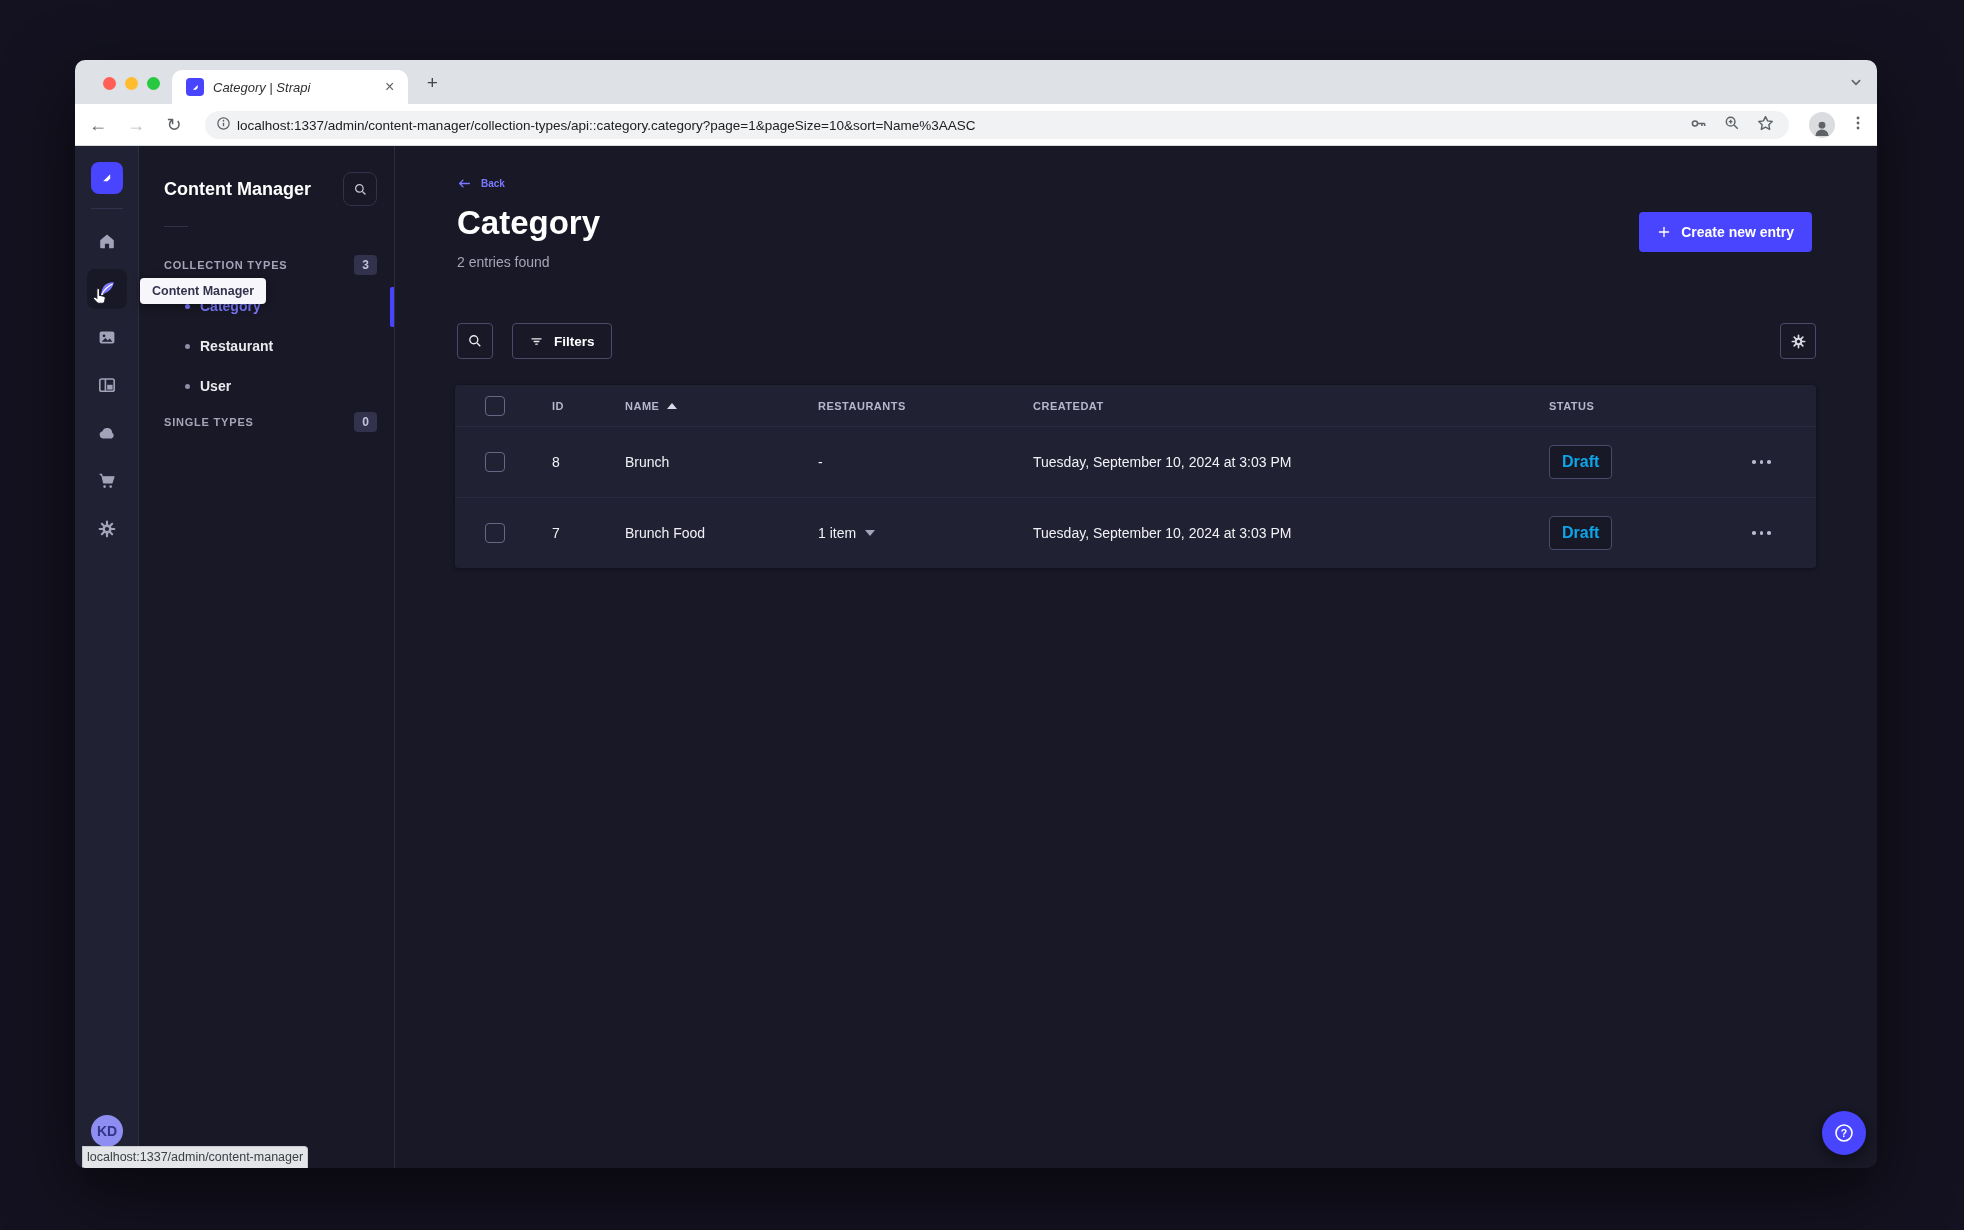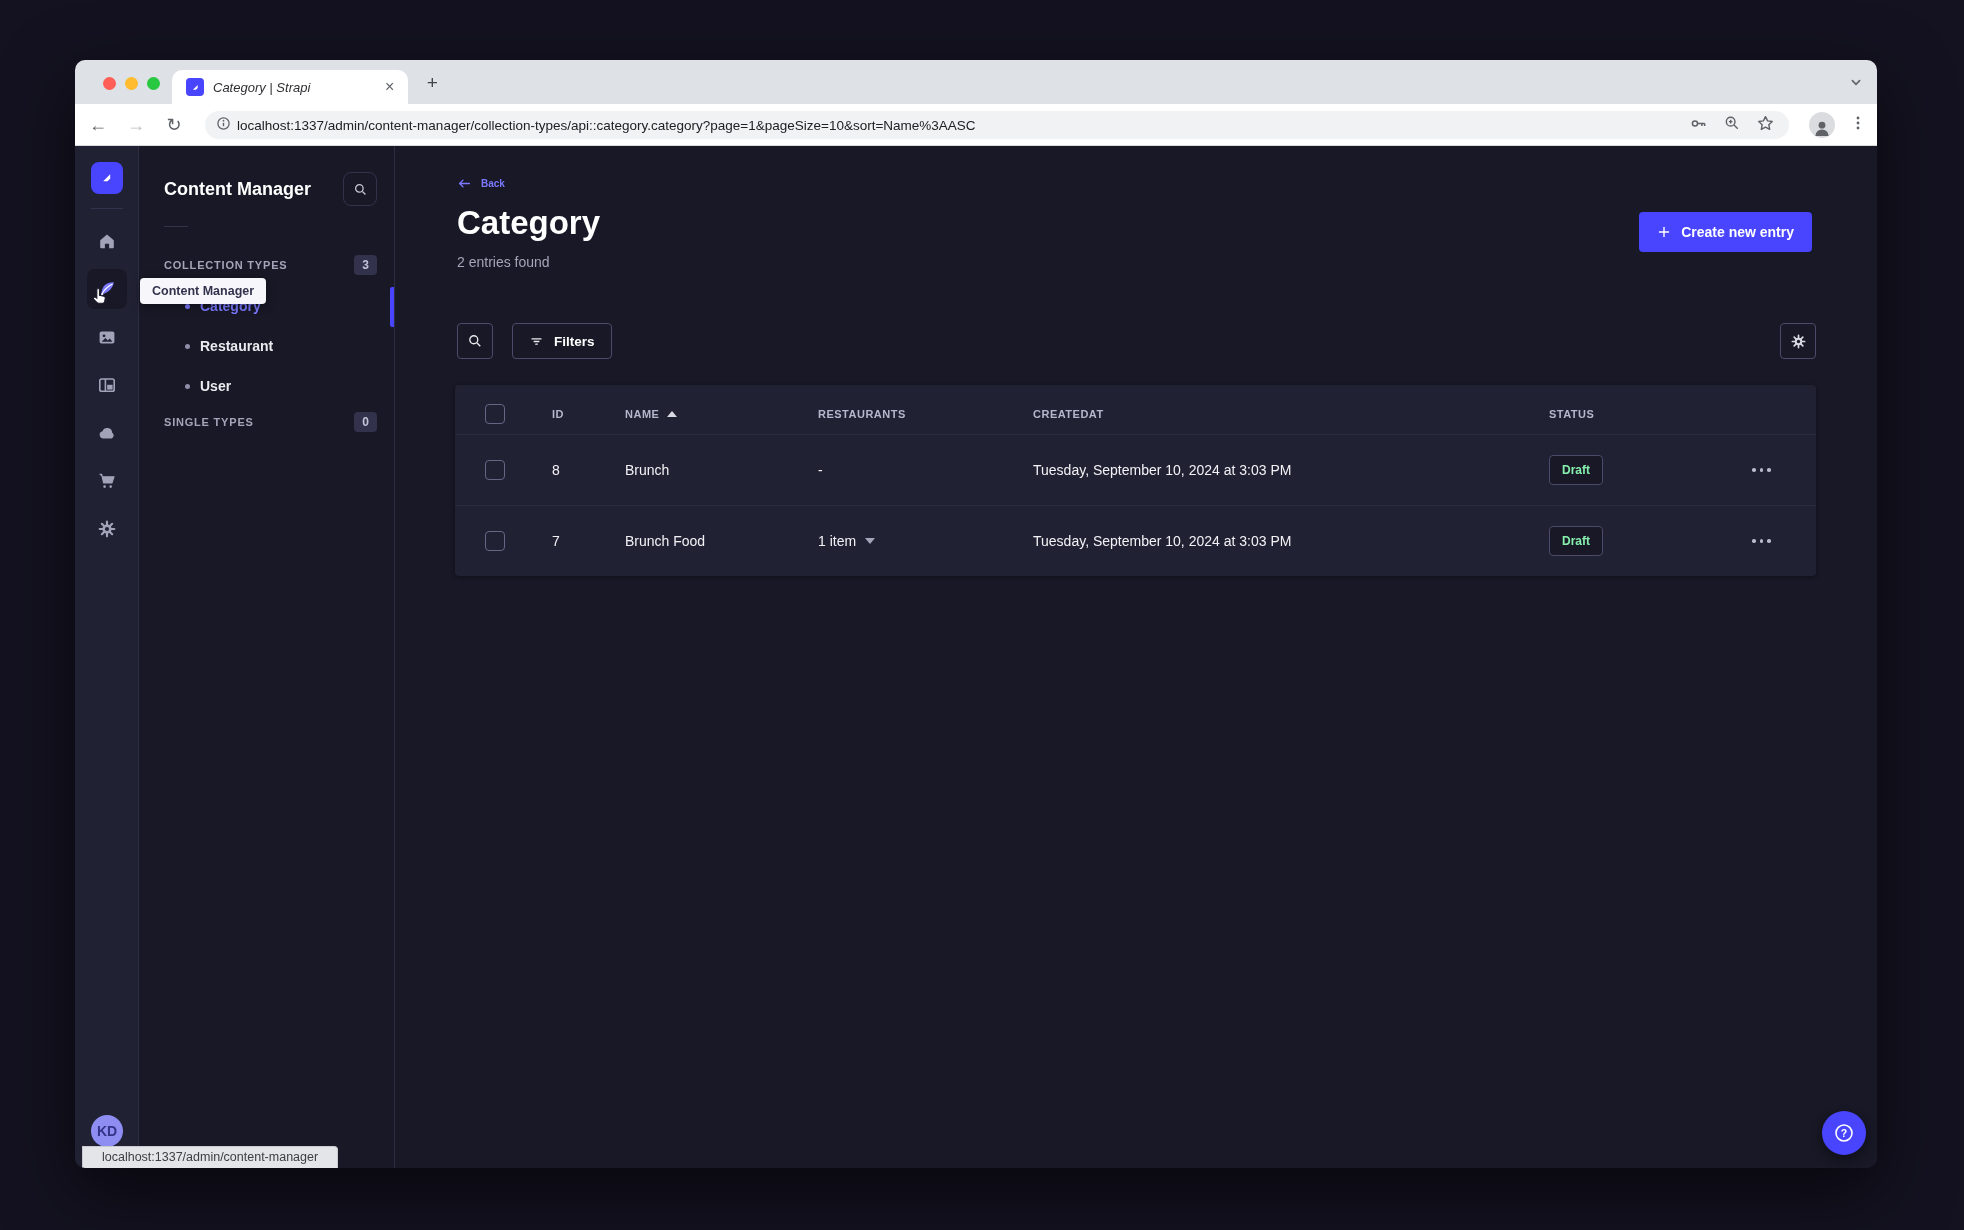--- a/index.html
+++ b/index.html
@@ -75,40 +75,40 @@
     background:transparent; color:#eaeaef; display:flex; align-items:center; justify-content:center; }
   .search-btn { left:62px; top:177px; }
   .gear-btn { right:61px; top:177px; color:#d9d9e3; }
   .btn-filters { position:absolute; left:117px; top:177px; height:36px; padding:0 16px; border:1px solid #4a4a6a;
     border-radius:4px; background:transparent; color:#fff; font-size:13.5px; font-weight:600;
     display:flex; align-items:center; gap:10px; }
 
   .card { position:absolute; left:60px; top:239px; width:1361px; background:#212134; border-radius:4px;
     box-shadow:0 1px 4px rgba(3,3,5,.35); }
   .grid { display:grid; grid-template-columns:97px 73px 193px 215px 516px 201px 1fr; align-items:center; }
-  .thead { height:41px;margin-top:8px; }
+  .thead { height:41px; }
   .trow { height:71px; border-top:1px solid #2a2a40; }
   .c-check { padding-left:30px; }
   .h { font-size:11px; font-weight:700; color:#b6b6cc; letter-spacing:.5px; display:flex; align-items:center; gap:8px; }
   .cell { font-size:14px; color:#f2f2f6; display:flex; align-items:center; gap:9px; }
   .chk { width:20px; height:20px; border:1px solid #666687; border-radius:4px; background:transparent; display:block; }
   .sort-asc { width:0; height:0; border-left:5px solid transparent; border-right:5px solid transparent; border-bottom:6px solid #d9d9e3; }
   .caret-down { width:0; height:0; border-left:5px solid transparent; border-right:5px solid transparent; border-top:6px solid #a5a5ba; }
   .badge-draft { display:inline-flex; padding:7px 12px; border-radius:4px; background:#181826;
-    border:1px solid #4a4a6a; color:#86efac; font-size:12px; font-weight:700; }
+    border:1px solid #4a4a6a; color:#0ea5e9; font-size:16px; font-weight:700; }
   .dots-btn { display:flex; gap:4px; padding:4px 2px; }
   .dots-btn i { width:3.5px; height:3.5px; border-radius:50%; background:#b9b9cf; }
 
   .tooltip-cm { position:absolute; left:65px; top:132px; z-index:30; background:#f7f7fb; color:#32324d;
     font-size:12.5px; font-weight:700; padding:6px 12px; border-radius:4px;
     box-shadow:0 2px 8px rgba(0,0,0,.4); white-space:nowrap; }
   .cursor-hand { position:absolute; left:14px; top:140px; z-index:40; }
 
   .status-tooltip { position:absolute; left:7px; bottom:0; background:#e3e5e9; border:1px solid #c9cbcf; border-bottom:none;
-    color:#3c4043; font-size:12.5px; padding:3px 19px 4px; border-radius:0 4px 0 0; white-space:nowrap; }
+    color:#3c4043; font-size:12.5px; padding:3px 4px 4px; border-radius:0 4px 0 0; white-space:nowrap; }
   .help-fab { position:absolute; left:1747px; top:1051px; width:44px; height:44px; border-radius:50%;
     background:#4945ff; display:flex; align-items:center; justify-content:center;
     box-shadow:0 4px 12px rgba(0,0,0,.4); }
 </style>
 </head>
 <body>
 
 <div class="window">
 
   <div class="tabstrip">

